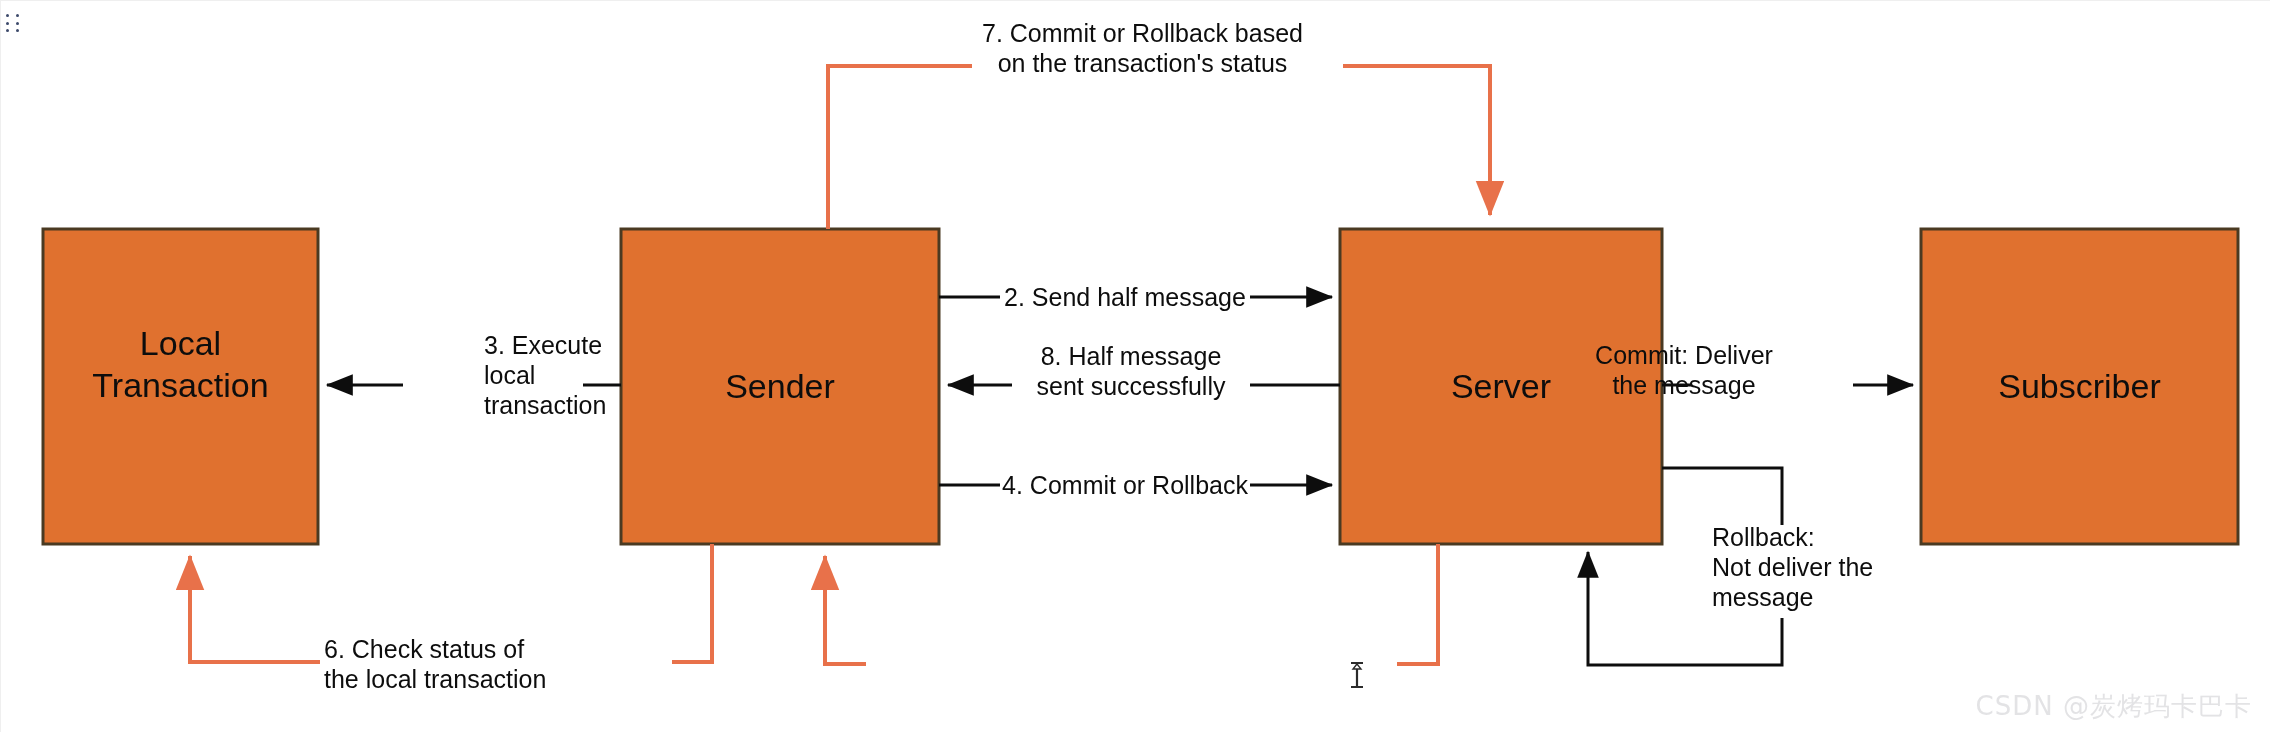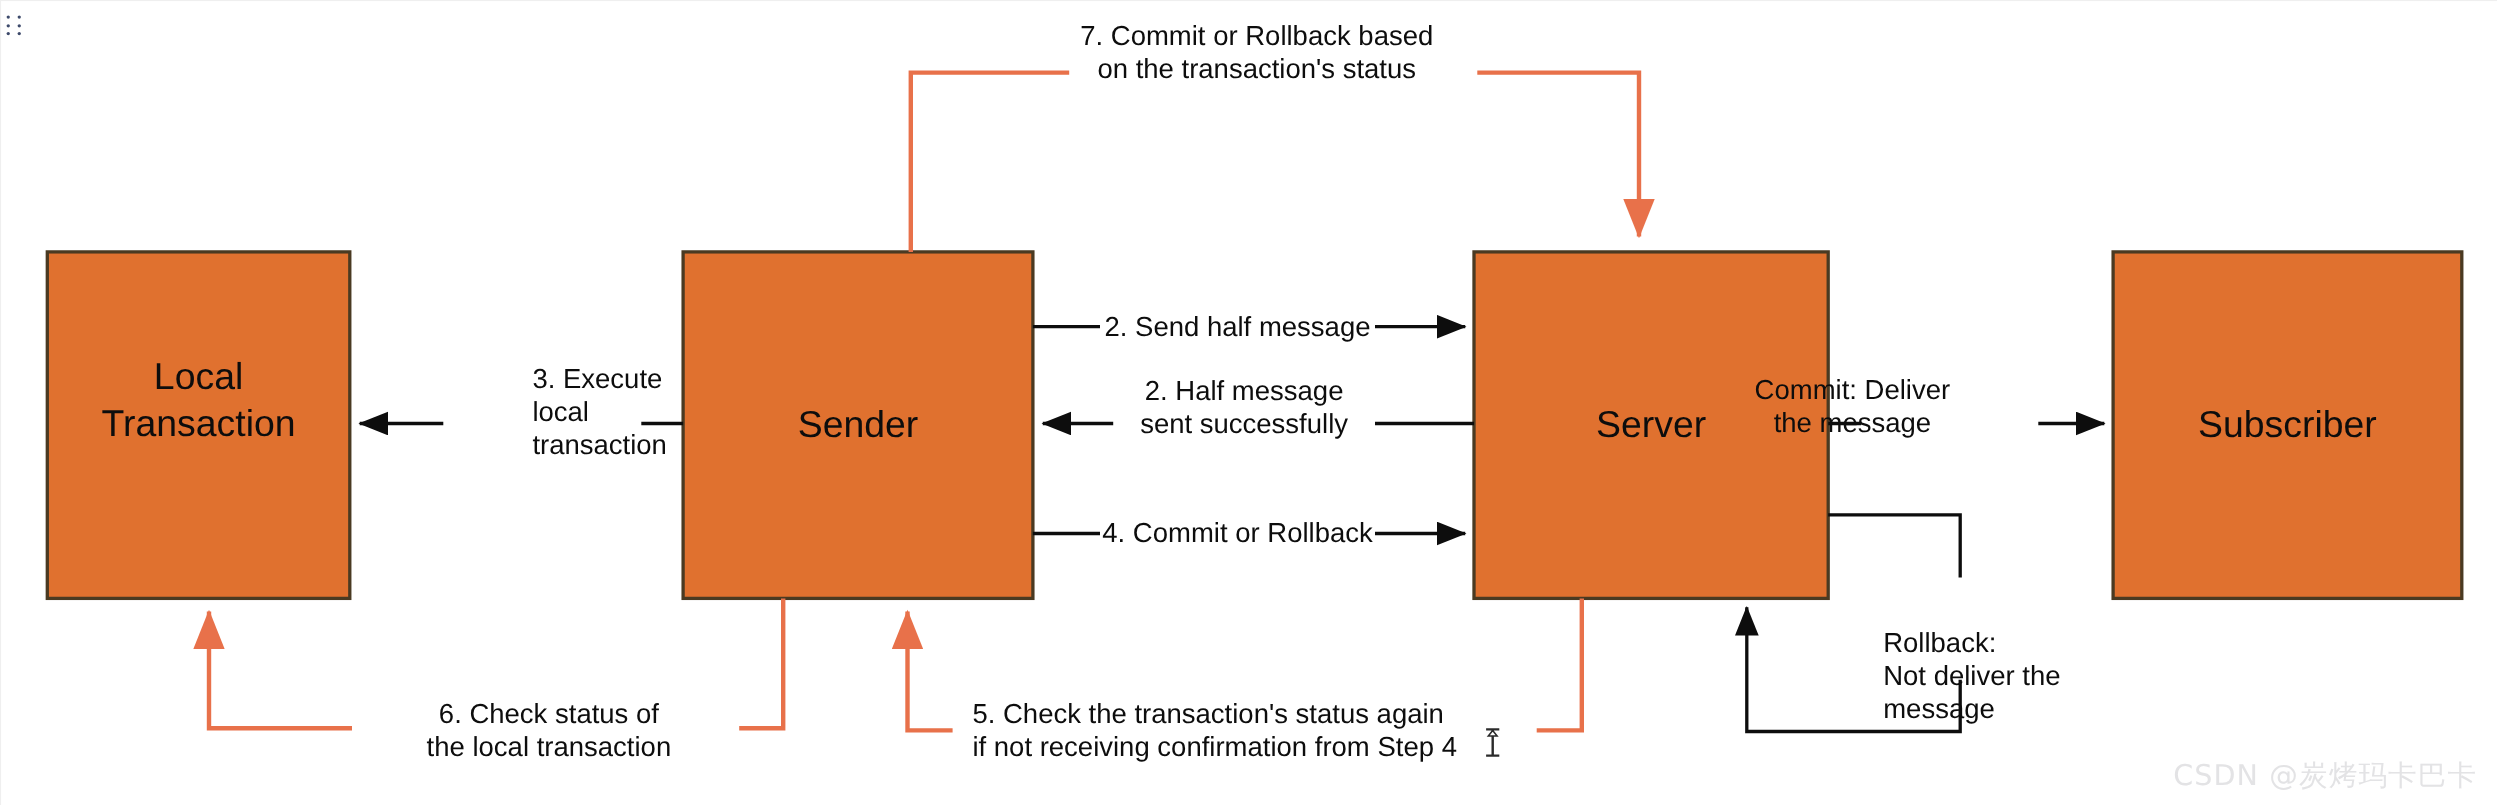--- a/index.html
+++ b/index.html
@@ -173,42 +173,40 @@
   </svg>
 
   <div class="node-label" style="left:43px; top:322px; width:275px;">Local
 Transaction</div>
   <div class="node-label" style="left:1340px; top:365px; width:322px;">Server</div>
   <div class="node-label" style="left:621px; top:365px; width:318px;">Sender</div>
   <div class="node-label" style="left:1921px; top:365px; width:317px;">Subscriber</div>
 
   <div class="edge-label c" style="left:990px; top:282px; width:270px;">2. Send half message</div>
 
-  <div class="edge-label c" style="left:1000px; top:341px; width:262px;">2. Half message
+  <div class="edge-label c" style="left:1000px; top:341px; width:262px;">8. Half message
 sent successfully</div>
 
   <div class="edge-label l" style="left:436px; top:330px; width:160px;margin-left:48px;">3. Execute
 local
 transaction</div>
 
   <div class="edge-label c" style="left:990px; top:470px; width:270px;">4. Commit or Rollback</div>
 
-  <div class="edge-label l" style="left:884px; top:634px; width:520px;">5. Check the transaction's status again
-if not receiving confirmation from Step 4</div>
-
-  <div class="edge-label l" style="left:324px; top:634px; width:350px;text-align:center;">6. Check status of
+
+  <div class="edge-label l" style="left:324px; top:634px; width:350px;">6. Check status of
 the local transaction</div>
 
   <div class="edge-label c" style="left:965px; top:18px; width:355px;">7. Commit or Rollback based
 on the transaction's status</div>
 
   <div class="edge-label c" style="left:1588px; top:340px; width:192px;">Commit: Deliver
 the message</div>
 
-  <div class="edge-label l" style="left:1712px; top:522px; width:220px;margin-top:48px;">Rollback:
+  <div class="edge-label l" style="left:1712px; top:522px; width:220px;">Rollback:
 Not deliver the
 message</div>
 
   <div id="watermark">CSDN @炭烤玛卡巴卡</div>
 
   <svg id="cursor-icon" viewBox="0 0 18 26">
     <path d="M3 1 H15 M3 25 H15 M9 1 V25" stroke="#2b2b2b" stroke-width="2.2" fill="none"></path>
     <path d="M9 2 L5 7 L13 7 Z" fill="#ffffff" stroke="#2b2b2b" stroke-width="1.4"></path>
   </svg>
 

